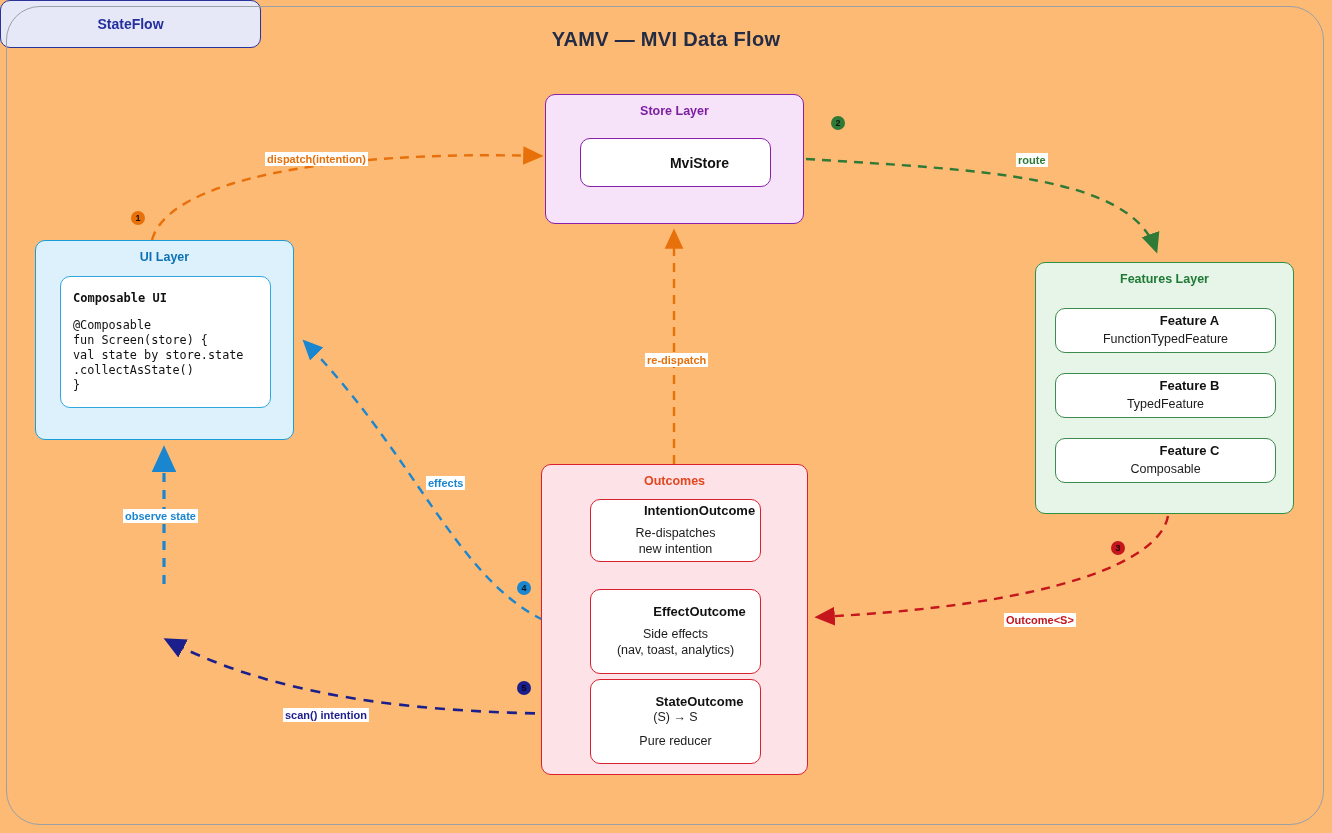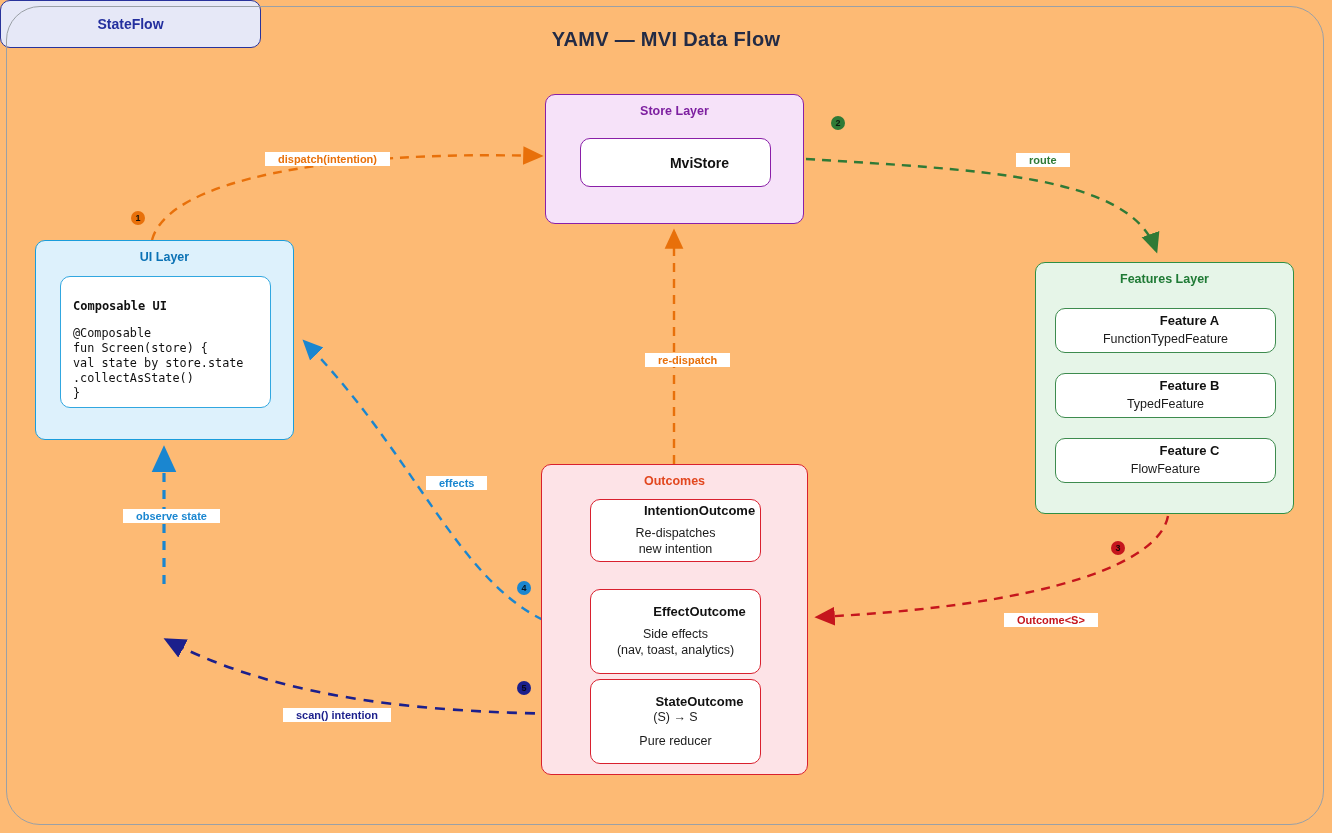--- a/index.html
+++ b/index.html
@@ -22,21 +22,21 @@
         display:flex;flex-direction:column;align-items:center;justify-content:center;
         text-align:center;}
   .card .t{font-size:13px;font-weight:bold;color:#111;padding-left:48px;}
   .card .s{font-size:12.5px;color:#1b1b1b;margin-top:4px;line-height:1.25;}
   .card .s2{font-size:12.5px;color:#1b1b1b;margin-top:8px;line-height:1.25;}
 
   
   #ui-layer{left:35px;top:240px;width:259px;height:200px;background:#ddf1fc;border:1.5px solid #1a9ddb;}
   #ui-layer .group-title{color:#0b72b5;}
   #ui-card{left:24px;top:35px;width:211px;height:132px;border:1.2px solid #31a7e0;
-           align-items:flex-start;justify-content:flex-start;padding:22px 12px;text-align:left;}
+           align-items:flex-start;justify-content:flex-start;padding:14px 12px;text-align:left;}
   .code-title{font-family:"DejaVu Sans Mono","Liberation Mono",monospace;font-size:12px;
               font-weight:bold;color:#111;}
   .code-body{font-family:"DejaVu Sans Mono","Liberation Mono",monospace;font-size:11.8px;
              color:#111;white-space:pre;line-height:1.28;margin-top:13px;}
 
   
   #stateflow{left:35px;top:584px;width:259px;height:46px;background:#e6e8f7;
              border:1.4px solid #29339b;border-radius:10px;
              display:flex;align-items:center;justify-content:center;}
   #stateflow span{font-size:14px;font-weight:bold;color:#232f9e;}
@@ -54,21 +54,21 @@
   #feat-a{top:45px;} #feat-b{top:110px;} #feat-c{top:175px;}
 
   
   #outcomes{left:541px;top:464px;width:267px;height:311px;background:#fde3e7;border:1.5px solid #d9202e;}
   #outcomes .group-title{color:#e2471f;}
   .oc{left:48px;width:171px;border:1.3px solid #d9202e;}
   #oc-1{top:34px;height:63px;} #oc-2{top:124px;height:85px;} #oc-3{top:214px;height:85px;}
 
   
   .elabel{position:absolute;background:#fff;font-size:11px;font-weight:bold;
-          padding:0 13px;white-space:nowrap;line-height:14px;}
+          padding:0 2px;white-space:nowrap;line-height:14px;}
 
   
   .badge{position:absolute;width:14px;height:14px;border-radius:50%;
          display:flex;align-items:center;justify-content:center;
          font-size:9px;font-weight:bold;line-height:1;}
 </style>
 </head>
 <body>
 
 <div id="stage">
@@ -153,21 +153,21 @@
     <div class="card feat" id="feat-a">
       <div class="t">Feature A</div>
       <div class="s">FunctionTypedFeature</div>
     </div>
     <div class="card feat" id="feat-b">
       <div class="t">Feature B</div>
       <div class="s">TypedFeature</div>
     </div>
     <div class="card feat" id="feat-c">
       <div class="t">Feature C</div>
-      <div class="s">FlowFeature</div>
+      <div class="s">Composable</div>
     </div>
   </div>
 
   <div class="group" id="outcomes">
     <div class="group-title">Outcomes</div>
 
     <div class="card oc" id="oc-1">
       <div class="t">IntentionOutcome</div>
       <div class="s2">Re-dispatches</div>
       <div class="s" style="margin-top:0">new intention</div>

